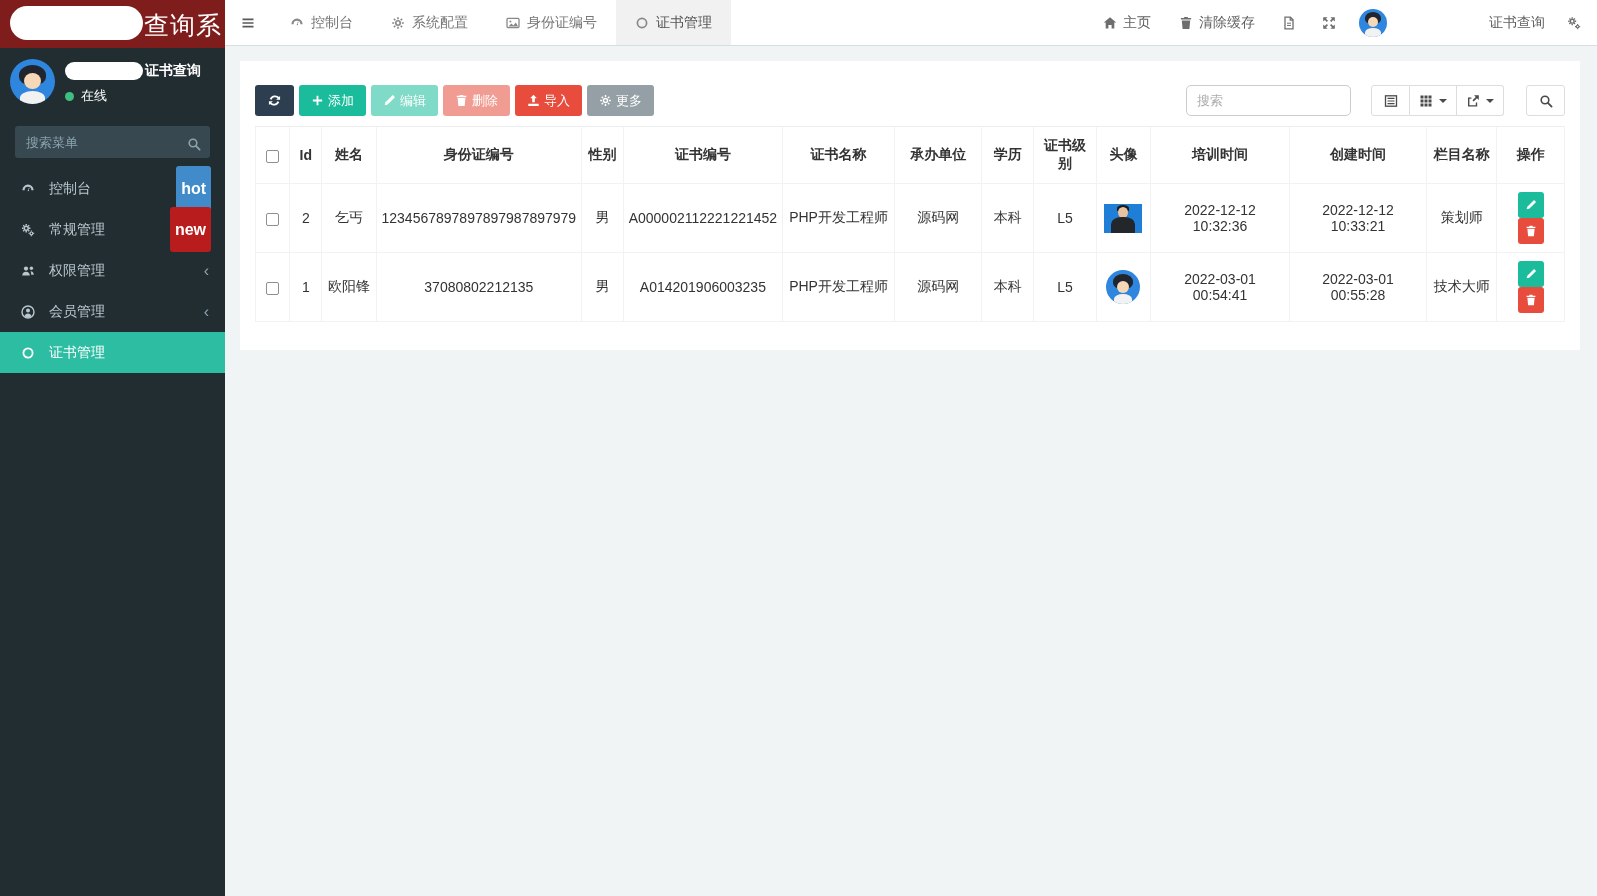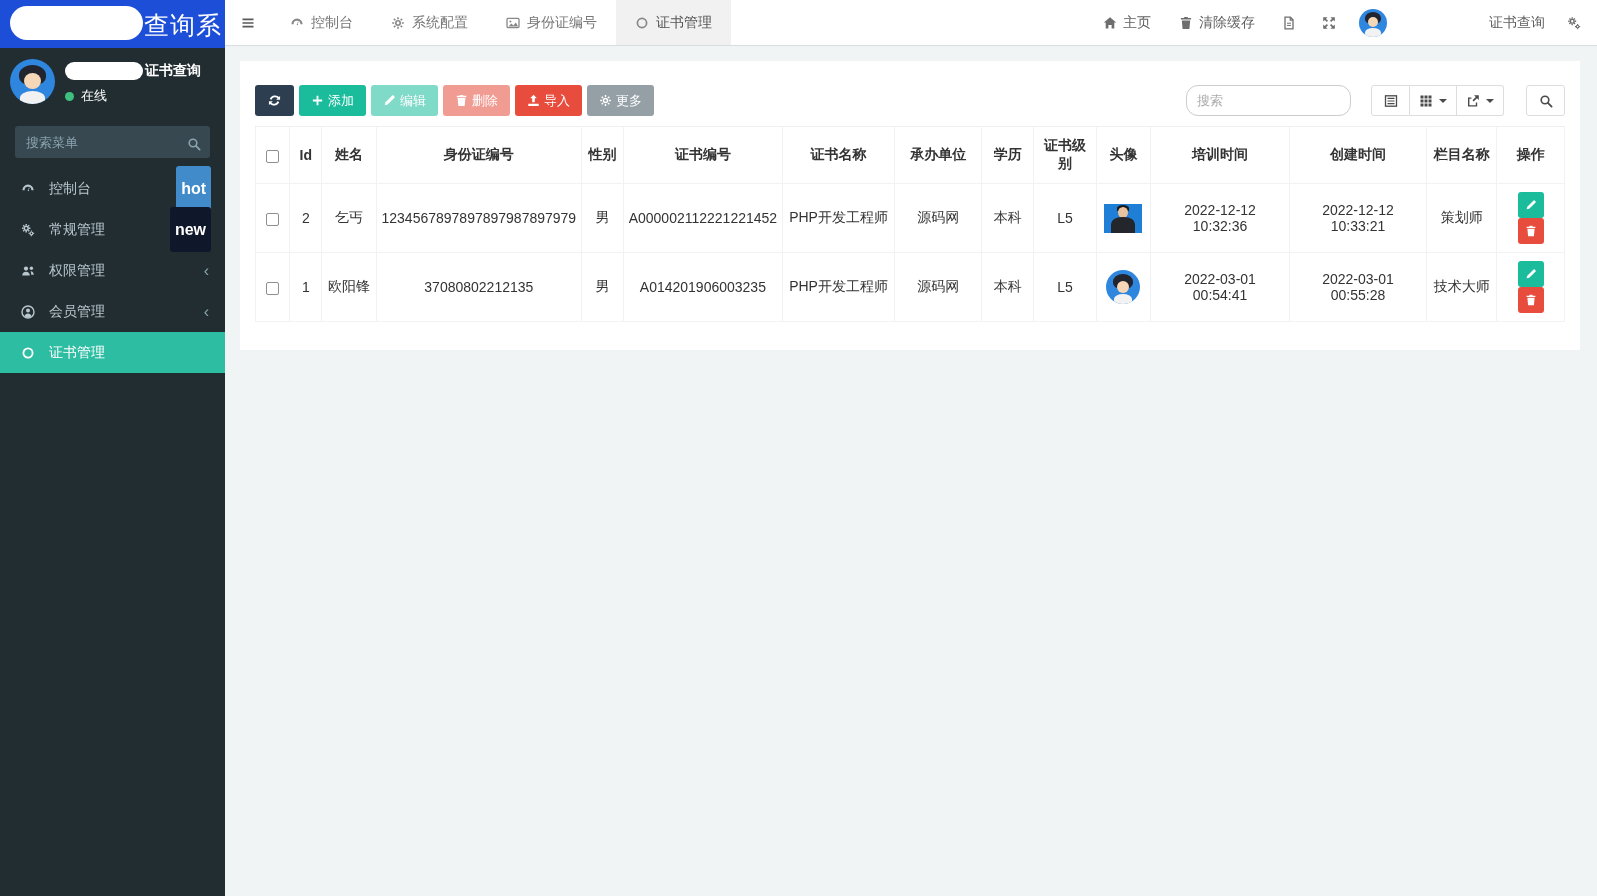--- a/index.html
+++ b/index.html
@@ -2,21 +2,21 @@
 <html><head>
 <meta charset="utf-8">
 <style>
   * { margin:0; padding:0; box-sizing:border-box; }
   html,body { width:1597px; height:896px; }
   body { font-family:"Liberation Sans","DejaVu Sans",sans-serif; background:#f1f4f5; position:relative; overflow:hidden; }
   .ico { width:14px; height:14px; fill:currentColor; vertical-align:-2px; }
 
   
   .sidebar { position:absolute; left:0; top:0; width:225px; height:896px; background:#222d32; }
-  .logo { height:48px; position:relative; background:#1d4ed8; }
+  .logo { height:48px; position:relative; background:#7f1d1d; }
   .logo-blob { position:absolute; left:10px; top:6px; width:133px; height:34px; background:#fff; border-radius:17px; }
   .logo-text { position:absolute; left:144px; top:9px; color:#fff; font-size:25px; letter-spacing:1px; }
   .user-panel { display:flex; padding:11px 10px; align-items:flex-start; }
   .u-avatar { width:45px; height:45px; border-radius:50%; background:#2e86de; position:relative; overflow:hidden; flex:none; }
   .u-avatar .hair { position:absolute; left:9px; top:6px; width:27px; height:20px; background:#23252e; border-radius:50% 50% 40% 40%; }
   .u-avatar .face { position:absolute; left:14px; top:14px; width:17px; height:16px; background:#f6d7b8; border-radius:50%; }
   .u-avatar .body { position:absolute; left:10px; top:32px; width:25px; height:14px; background:#f2f2f2; border-radius:50% 50% 0 0; }
   .user-info { margin-left:10px; padding-top:3px; }
   .name-line { display:flex; align-items:center; }
   .name-blob { width:78px; height:18px; background:#fff; border-radius:9px; margin-right:2px; }
@@ -28,21 +28,21 @@
   .menu-search input { width:100%; height:32px; background:#374850; border:none; border-radius:3px; color:#ccc; padding:0 30px 0 11px; font-size:13px; outline:none; font-family:inherit; }
   .menu-search input::placeholder { color:#8aa4af; }
   .menu-search .mag { position:absolute; right:9px; top:9px; color:#8aa4af; }
   .smenu { list-style:none; margin-top:10px; }
   .smenu li { height:41px; line-height:41px; padding-left:21px; color:#b8c7ce; font-size:14px; cursor:pointer; position:relative; display:flex; align-items:center; }
   .smenu li .mi { width:19px; margin-right:9px; color:#b8c7ce; display:inline-flex; }
   .smenu li.active { background:#2dbda2; color:#fff; }
   .smenu li.active .mi { color:#fff; }
   .badge { margin-left:auto; margin-right:14px; color:#fff; font-size:16px; font-weight:bold; padding:2px 5px; border-radius:3px; }
   .badge.hot { background:#418bca; }
-  .badge.new { background:#0f172a; }
+  .badge.new { background:#b91c1c; }
   .chev { margin-left:auto; margin-right:16px; color:#8aa4af; font-size:16px; line-height:1; }
 
   
   .navbar { position:absolute; left:225px; top:0; width:1372px; height:46px; background:#fff; border-bottom:1px solid #d8dde1; display:flex; align-items:stretch; }
   .hamburger { width:46px; display:flex; align-items:center; justify-content:center; color:#5a5a5a; cursor:pointer; }
   .nav-tab { display:flex; align-items:center; padding:0 19px; color:#777; font-size:14px; cursor:pointer; }
   .nav-tab .ico { margin-right:7px; color:#888; }
   .nav-tab.active { background:#f1f1f1; color:#555; }
   .nav-right { margin-left:auto; display:flex; align-items:center; }
   .nav-item { display:flex; align-items:center; color:#5f5f5f; font-size:14px; padding:0 14px; cursor:pointer; height:100%; }
@@ -62,21 +62,21 @@
   .btn { height:31px; border:none; border-radius:3px; color:#fff; font-size:13px; padding:0 12px; margin-right:5px; cursor:pointer; display:inline-flex; align-items:center; font-family:inherit; }
   .btn .ico { width:13px; height:13px; margin-right:4px; }
   .btn.refresh { background:#2c3e50; padding:0 13px; }
   .btn.refresh .ico { margin-right:0; }
   .btn.add { background:#1abc9c; }
   .btn.edit { background:#1abc9c; opacity:.55; cursor:default; }
   .btn.del { background:#e74c3c; opacity:.55; cursor:default; }
   .btn.import { background:#e74c3c; }
   .btn.more { background:#95a0a6;align-items:center; }
   .tb-right { margin-left:auto; display:flex; align-items:center; }
-  .tb-search { width:165px; height:31px; border:1px solid #ccc; border-radius:12px; padding:0 10px; font-size:13px; color:#0f766e; outline:none; font-family:inherit; }
+  .tb-search { width:165px; height:31px; border:1px solid #ccc; border-radius:5px; padding:0 10px; font-size:13px; color:#0f766e; outline:none; font-family:inherit; }
   .tb-search::placeholder { color:#aaa; }
   .btn-group { display:flex; margin-left:20px; }
   .gbtn { height:31px; min-width:39px; background:#fff; border:1px solid #ddd; color:#4a4a4a; display:inline-flex; align-items:center; justify-content:center; cursor:pointer; padding:0 9px; }
   .btn-group .gbtn + .gbtn { border-left:none; }
   .btn-group .gbtn:first-child { border-radius:3px 0 0 3px; }
   .btn-group .gbtn:last-child { border-radius:0 3px 3px 0; }
   .gbtn.single { border-radius:3px; margin-left:22px; }
   .caret { width:0; height:0; border-left:4px solid transparent; border-right:4px solid transparent; border-top:4px solid #4a4a4a; margin-left:6px; }
 
   table.grid { width:100%; border-collapse:collapse; margin-top:10px; }

